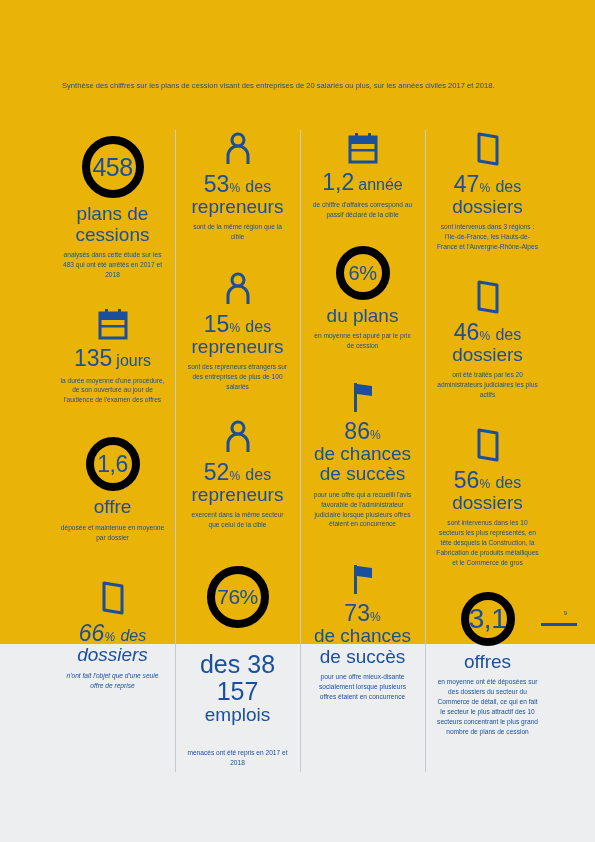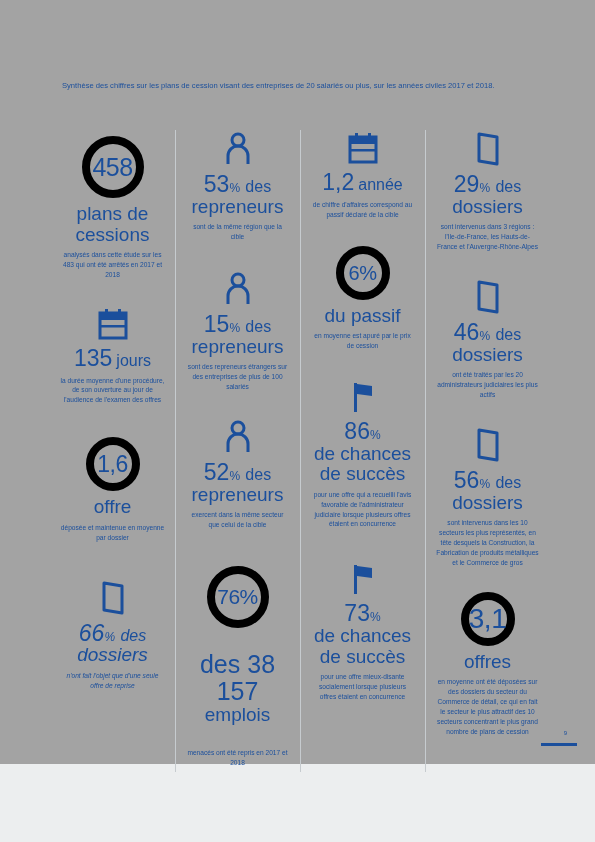--- a/index.html
+++ b/index.html
@@ -10,22 +10,22 @@
     width: 595px;
     height: 842px;
     background: #eceeef;
     font-family: "Liberation Sans", sans-serif;
     color: #1b4f9c;
     overflow: hidden;
   }
   .page {
     position: relative;
     width: 595px;
-    height: 764px;
-    background: #a3a3a3;
+    height: 644px;
+    background: #eab308;
     box-sizing: border-box;
   }
   .intro {
     position: absolute;
     left: 62px;
     top: 80px;
     width: 470px;
     font-size: 7.6px;
     line-height: 1.45;
     color: #1b4f9c;
@@ -265,21 +265,21 @@
           <span class="big">1,2</span><span class="word" style="margin-left:4px;">année</span>
         </div>
         <div class="subtext">de chiffre d'affaires correspond au passif déclaré de la cible</div>
       </div>
 
       <div class="block" style="margin-top:12px;">
         <div class="icon-wrap">
           <div class="circle-num small" style="font-size:20px;">6%</div>
         </div>
         <div class="headline">
-          <span class="word" style="font-size:19px;">du passif</span>
+          <span class="word" style="font-size:19px;">du plans</span>
         </div>
         <div class="subtext">en moyenne est apuré par le prix de cession</div>
       </div>
 
       <div class="block" style="margin-top:16px;">
         <div class="icon-wrap">
           <svg width="26" height="32" viewBox="0 0 26 32">
             <rect x="4" y="2" width="3" height="29" fill="#1b4f9c"></rect>
             <path d="M7 3 L22 5 L22 15 L7 13 Z" fill="#1b4f9c"></path>
           </svg>
@@ -311,21 +311,21 @@
 
     <div class="col">
 
       <div class="block" style="margin-top:4px;">
         <div class="icon-wrap">
           <svg width="26" height="34" viewBox="0 0 26 34">
             <path d="M4 2 L22 5 L22 32 L4 29 Z" fill="none" stroke="#1b4f9c" stroke-width="3" stroke-linejoin="round"></path>
           </svg>
         </div>
         <div class="headline">
-          <span class="big">29</span><span class="unit">%</span> <span class="word">des</span><br>
+          <span class="big">47</span><span class="unit">%</span> <span class="word">des</span><br>
           <span class="word" style="font-size:19px;">dossiers</span>
         </div>
         <div class="subtext">sont intervenus dans 3 régions : l'Ile-de-France, les Hauts-de-France et l'Auvergne-Rhône-Alpes</div>
       </div>
 
       <div class="block" style="margin-top:14px;">
         <div class="icon-wrap">
           <svg width="26" height="34" viewBox="0 0 26 34">
             <path d="M4 2 L22 5 L22 32 L4 29 Z" fill="none" stroke="#1b4f9c" stroke-width="3" stroke-linejoin="round"></path>
           </svg>

